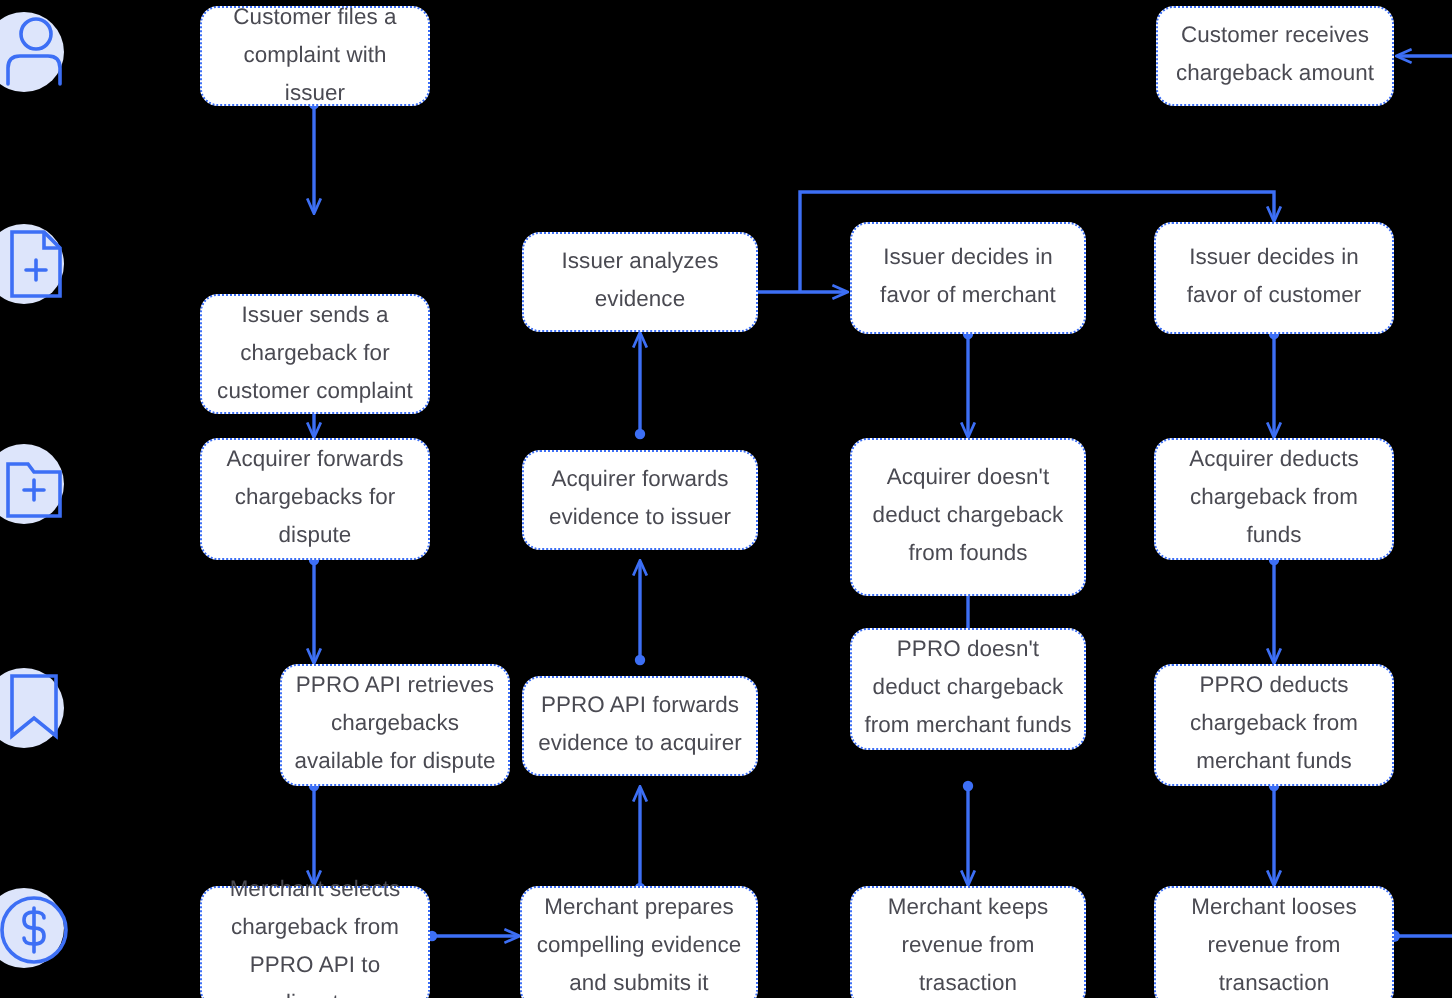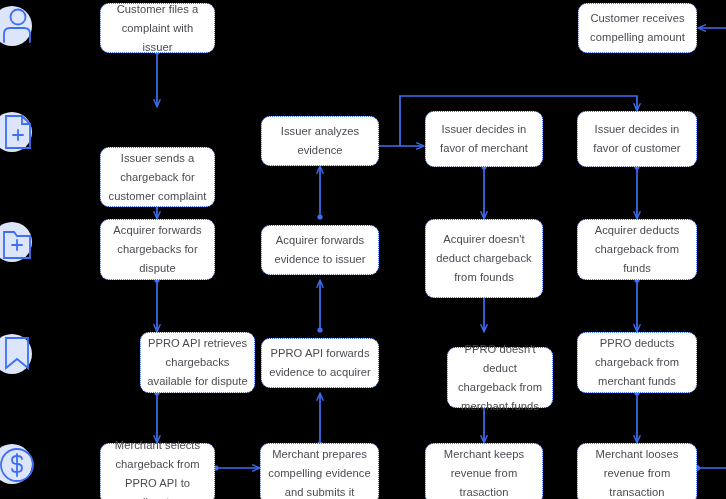--- a/index.html
+++ b/index.html
@@ -180,21 +180,21 @@
         <path d="M697 468 H742 V28 H699" marker-end="url(#ah)"></path>
       </g>
     </g>
   </svg>
 
   <div class="node" style="left:100px; top:3px; width:115px; height:50px;">
     <span>Customer files a complaint with issuer</span>
   </div>
 
   <div class="node" style="left:578px; top:3px; width:119px; height:50px;">
-    <span>Customer receives compelling amount</span>
+    <span>Customer receives chargeback amount</span>
   </div>
 
   <div class="node" style="left:100px; top:107px; width:115px; height:60px;margin-top:40px;">
     <span>Issuer sends a chargeback for customer complaint</span>
   </div>
 
   <div class="node" style="left:261px; top:116px; width:118px; height:50px;">
     <span>Issuer analyzes evidence</span>
   </div>
 
@@ -223,21 +223,21 @@
   </div>
 
   <div class="node" style="left:100px; top:332px; width:115px; height:61px;margin-left:40px;">
     <span>PPRO API retrieves chargebacks available for dispute</span>
   </div>
 
   <div class="node" style="left:261px; top:338px; width:118px; height:50px;align-items:center;">
     <span>PPRO API forwards evidence to acquirer</span>
   </div>
 
-  <div class="node" style="left:425px; top:347px; width:106px; height:61px;margin-left:22px;">
+  <div class="node" style="left:425px; top:314px; width:118px; height:61px;">
     <span>PPRO doesn't deduct chargeback from merchant funds</span>
   </div>
 
   <div class="node" style="left:577px; top:332px; width:120px; height:61px;">
     <span>PPRO deducts chargeback from merchant funds</span>
   </div>
 
   <div class="node" style="left:100px; top:443px; width:115px; height:61px;">
     <span>Merchant selects chargeback from PPRO API to dispute</span>
   </div>

